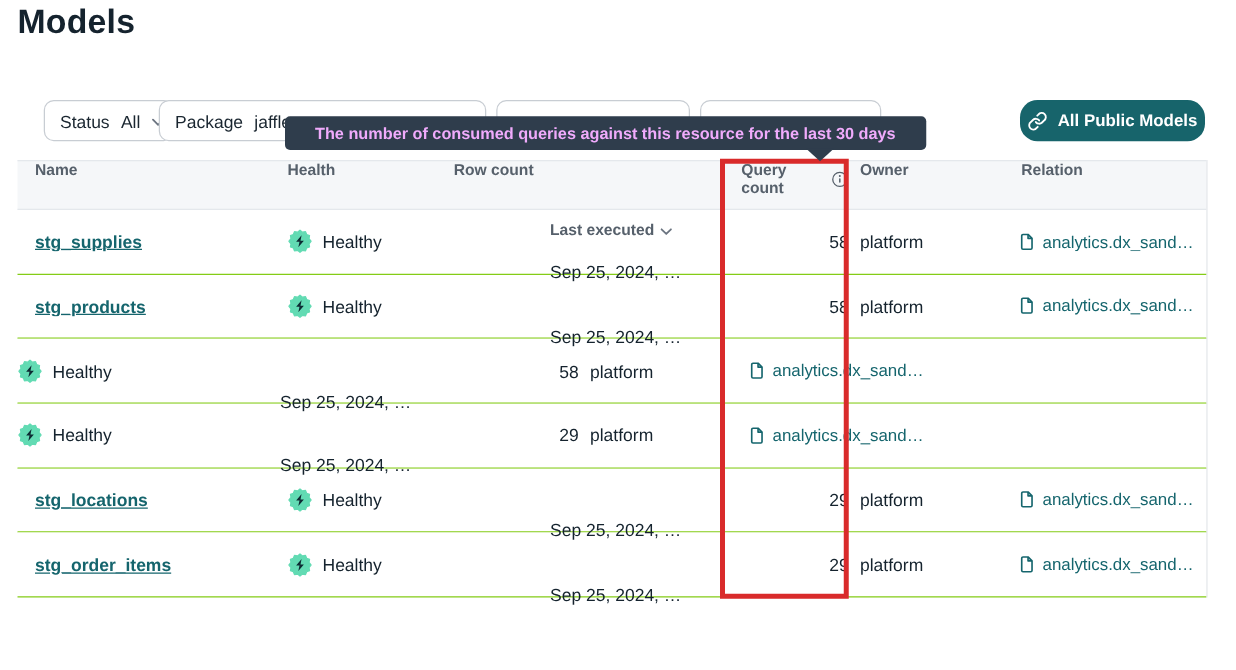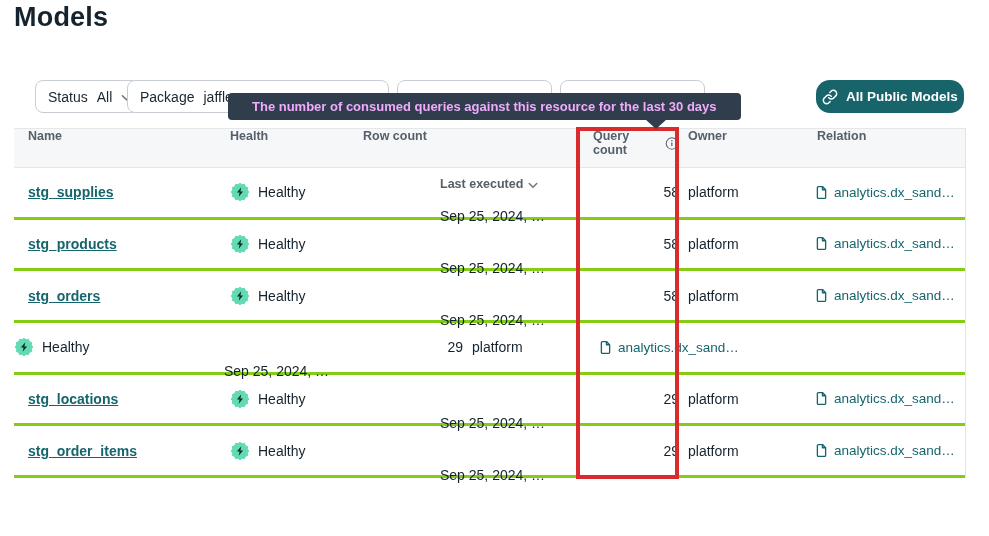--- a/index.html
+++ b/index.html
@@ -70,21 +70,21 @@
   }
   .thead {
     display: flex; height: 40px; align-items: flex-start;
     background: #f5f7f9;
     border-top: 1px solid #e4e8ec;
     border-bottom: 1px solid #e4e8ec;
     font-size: 12.5px; font-weight: 700; color: #56606b;
   }
   .trow {
     display: flex; height: 51.66px; align-items: center;
-    border-bottom: 3px solid #84cc16;
+    border-bottom: 1px solid #84cc16;
     font-size: 14px; color: #15232e;
     background: #ffffff;
   }
   .c { flex: 0 0 auto; display: flex; align-items: center; overflow: hidden; }
   .c-name     { width: 216px; padding-left: 14px; }
   .c-health   { width: 125px; gap: 8px; }
   .c-rowcount { width: 85px;  padding-left: 8px; }
   .c-lastexec { width: 136px; gap: 5px; margin-top: 48px; }
   .c-querycnt { width: 103px; padding-left: 17px; }
   .trow .c-querycnt { justify-content: flex-end; padding-left: 0; }
@@ -208,23 +208,20 @@
     <div class="c c-relation">
       <svg class="doc-icon" viewBox="0 0 24 24" fill="none" stroke="#15656d" stroke-width="2.1" stroke-linejoin="round">
         <path d="M13.5 2.5H7A1.6 1.6 0 0 0 5.4 4.1v15.8A1.6 1.6 0 0 0 7 21.5h10a1.6 1.6 0 0 0 1.6-1.6V7.6z"></path>
         <path d="M13.5 2.5v5.1h5.1"></path>
       </svg>
       <span class="relation-link">analytics.dx_sand…</span>
     </div>
   </div>
 
   <div class="trow">
-    <div class="c c-name">
-      <span class="name-link">stg_orders</span>
-    </div>
     <div class="c c-health">
       <svg class="health-icon" viewBox="0 0 24 24">
         <path d="M12 1.4l2.35 1.9 2.95-.5 1.1 2.75 2.75 1.1-.5 2.95L22.6 12l-1.95 2.4.5 2.95-2.75 1.1-1.1 2.75-2.95-.5L12 22.6l-2.35-1.9-2.95.5-1.1-2.75-2.75-1.1.5-2.95L1.4 12l1.95-2.4-.5-2.95 2.75-1.1 1.1-2.75 2.95.5z" fill="#62dbb3" stroke="#62dbb3" stroke-width="1.2" stroke-linejoin="round"></path>
         <path d="M13.5 6.3l-5.2 6.2h3.2l-1.1 5.2 5.3-6.3h-3.2z" fill="#0d2b33"></path>
       </svg>
       <span>Healthy</span>
     </div>
     <div class="c c-rowcount"></div>
     <div class="c c-lastexec">Sep 25, 2024, …</div>
     <div class="c c-querycnt">58</div>

